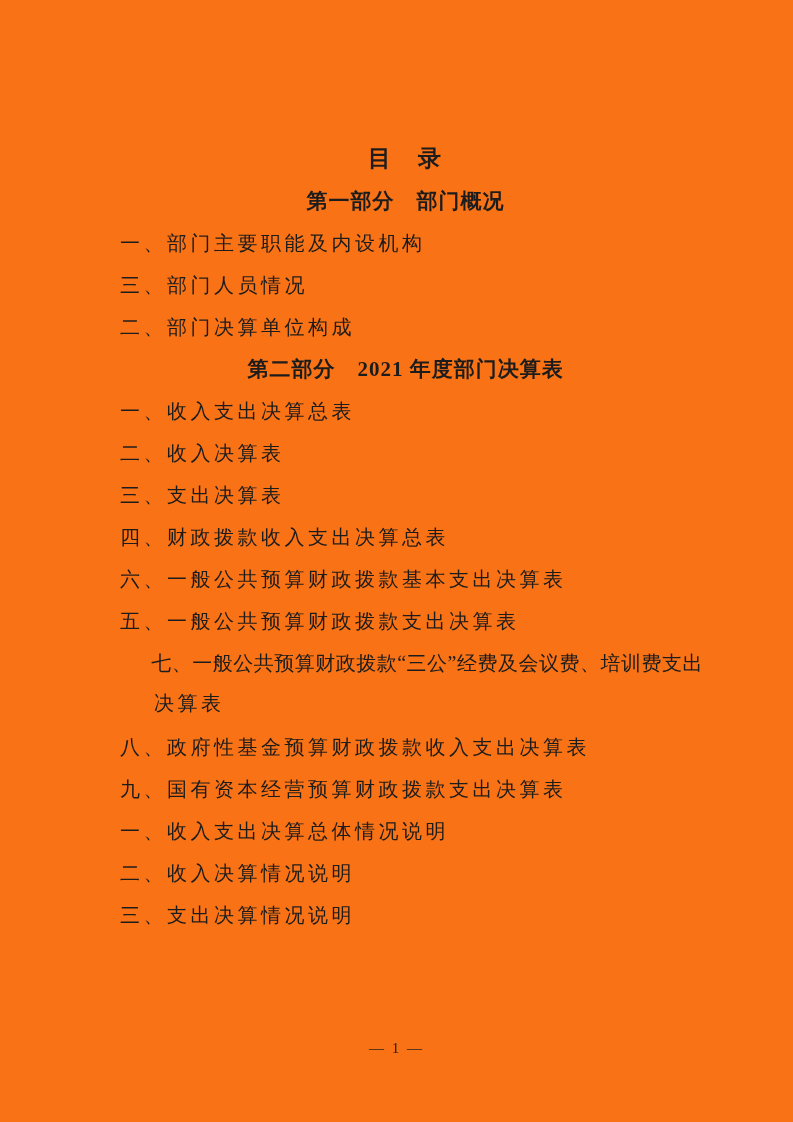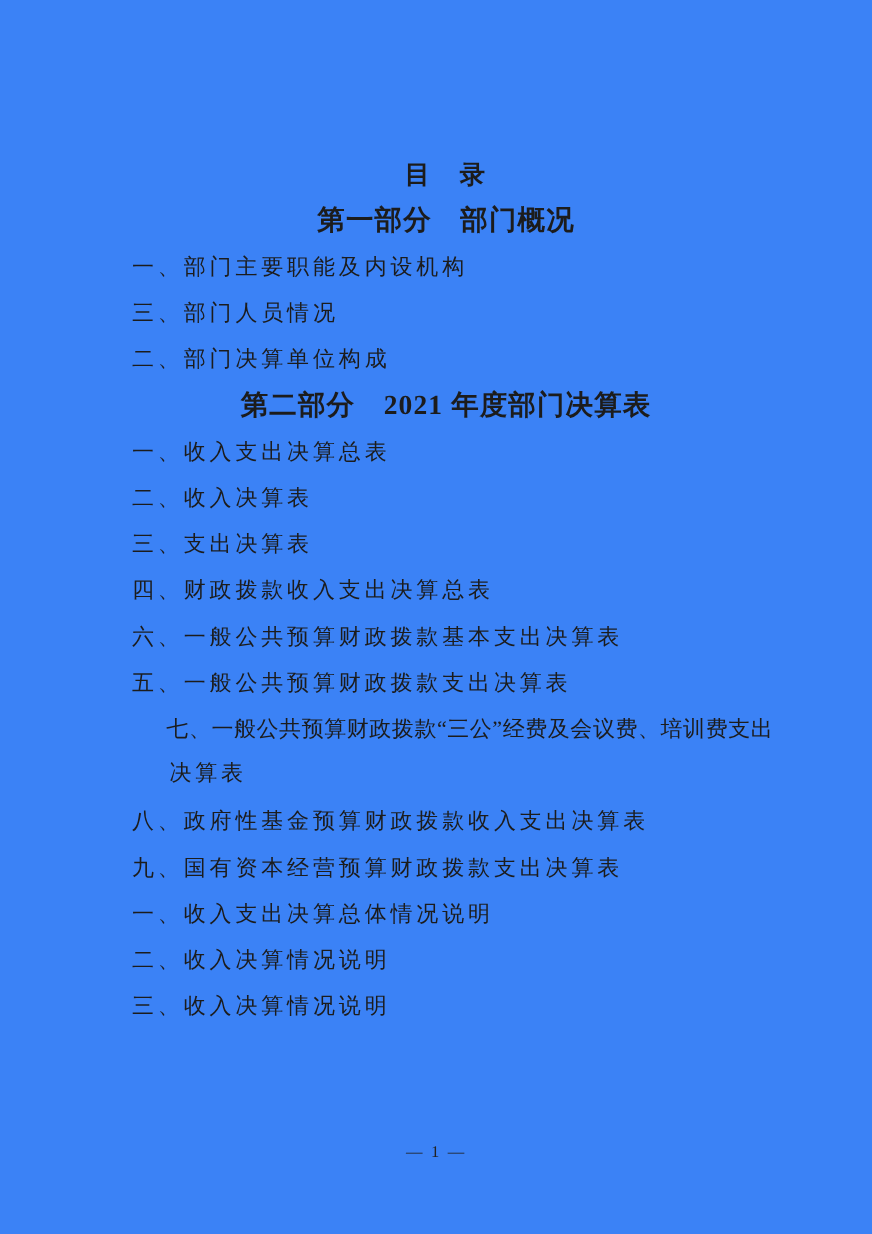--- a/index.html
+++ b/index.html
@@ -4,21 +4,21 @@
 <style>
   html, body {
     margin: 0;
     padding: 0;
     background: #ffffff;
   }
   .page {
     position: relative;
     width: 793px;
     height: 1122px;
-    background: #3b82f6;
+    background: #f97316;
     overflow: hidden;
     font-family: "Liberation Serif", "DejaVu Serif", serif;
     color: #1c1c1c;
   }
   .content {
     padding: 138px 90px 0 108px;
   }
   .row {
     height: 42px;
     line-height: 42px;
@@ -26,21 +26,21 @@
   }
   .doc-title {
     text-align: center;
     font-weight: bold;
     font-size: 23px;
     letter-spacing: 2px;
   }
   .heading {
     text-align: center;
     font-weight: bold;
-    font-size: 25px;
+    font-size: 21px;
     letter-spacing: 1px;
   }
   .item {
     font-size: 20px;
     letter-spacing: 3.5px;
     margin-left: 12px;
   }
   .item.tight {
     letter-spacing: 0.5px;
     text-align: right;
@@ -85,18 +85,18 @@
     <div class="row item">六、一般公共预算财政拨款基本支出决算表</div>
     <div class="row item">五、一般公共预算财政拨款支出决算表</div>
     <div class="row item tight">七、一般公共预算财政拨款“三公”经费及会议费、培训费支出</div>
     <div class="row item cont">决算表</div>
     <div class="row item">八、政府性基金预算财政拨款收入支出决算表</div>
     <div class="row item">九、国有资本经营预算财政拨款支出决算表</div>
 
 
     <div class="row item">一、收入支出决算总体情况说明</div>
     <div class="row item">二、收入决算情况说明</div>
-    <div class="row item">三、收入决算情况说明</div>
+    <div class="row item">三、支出决算情况说明</div>
 
   </div>
 
   <div class="page-number">— 1 —</div>
 </div>
 
 </body></html>

